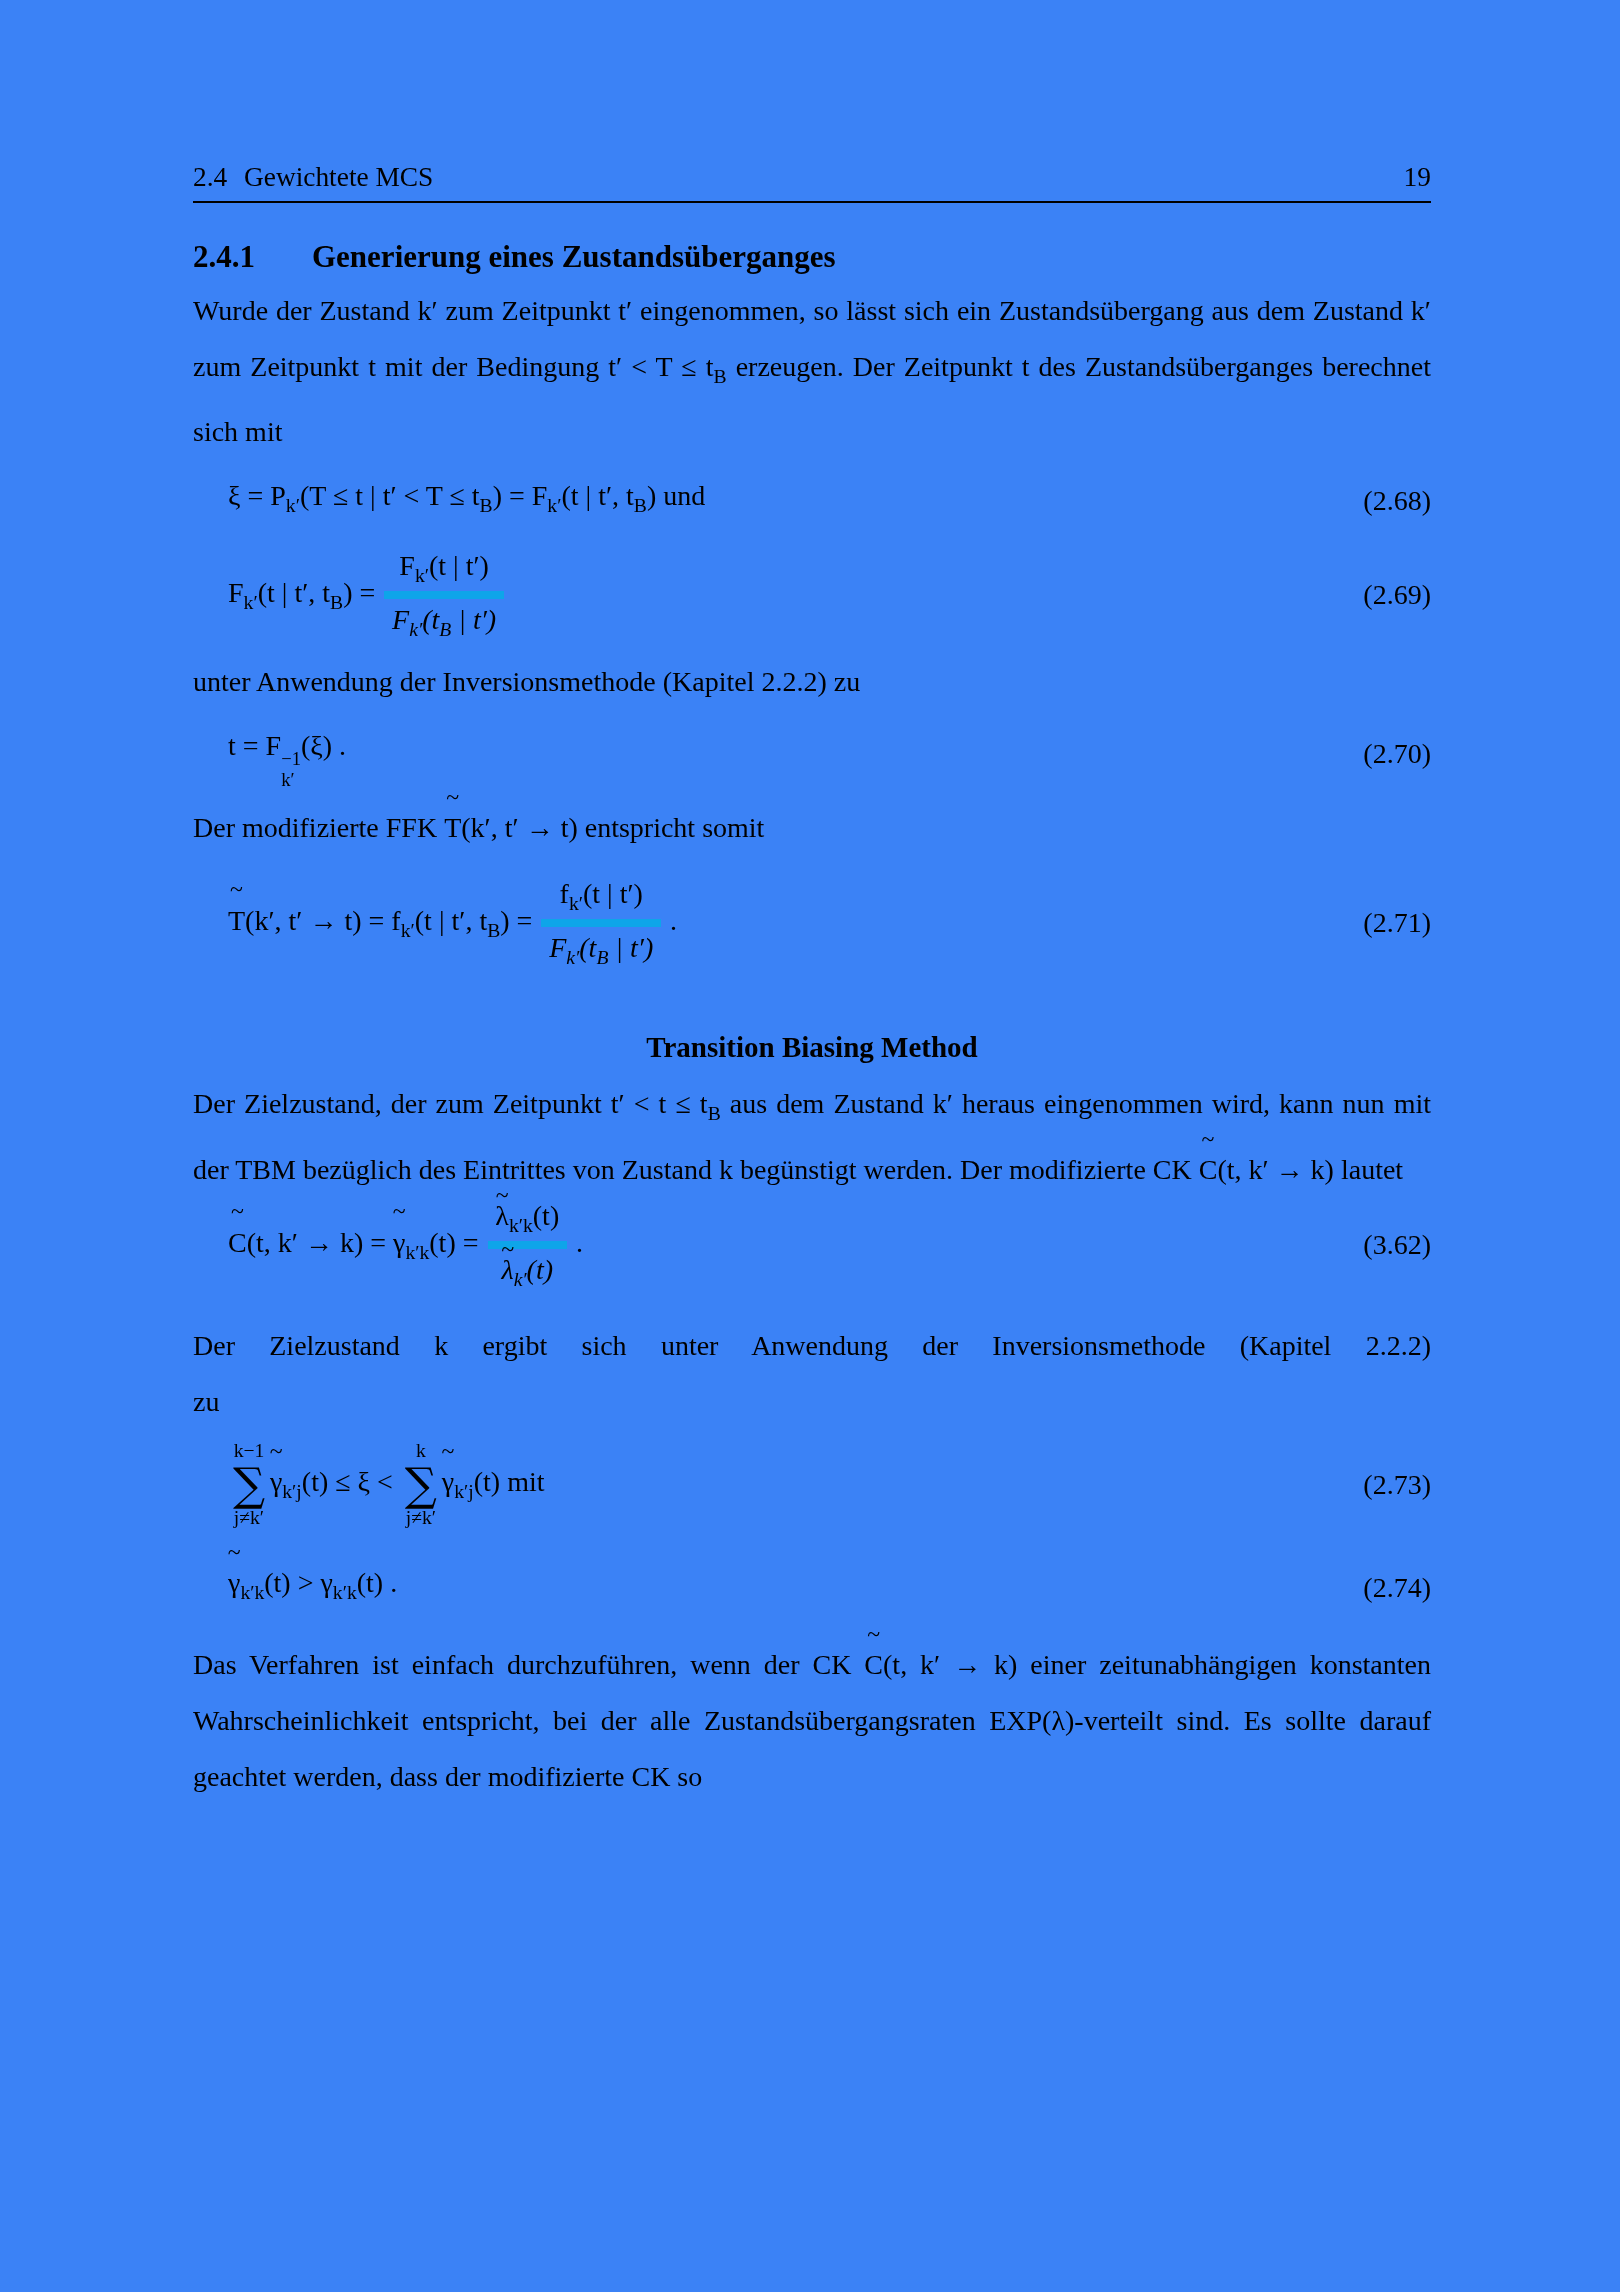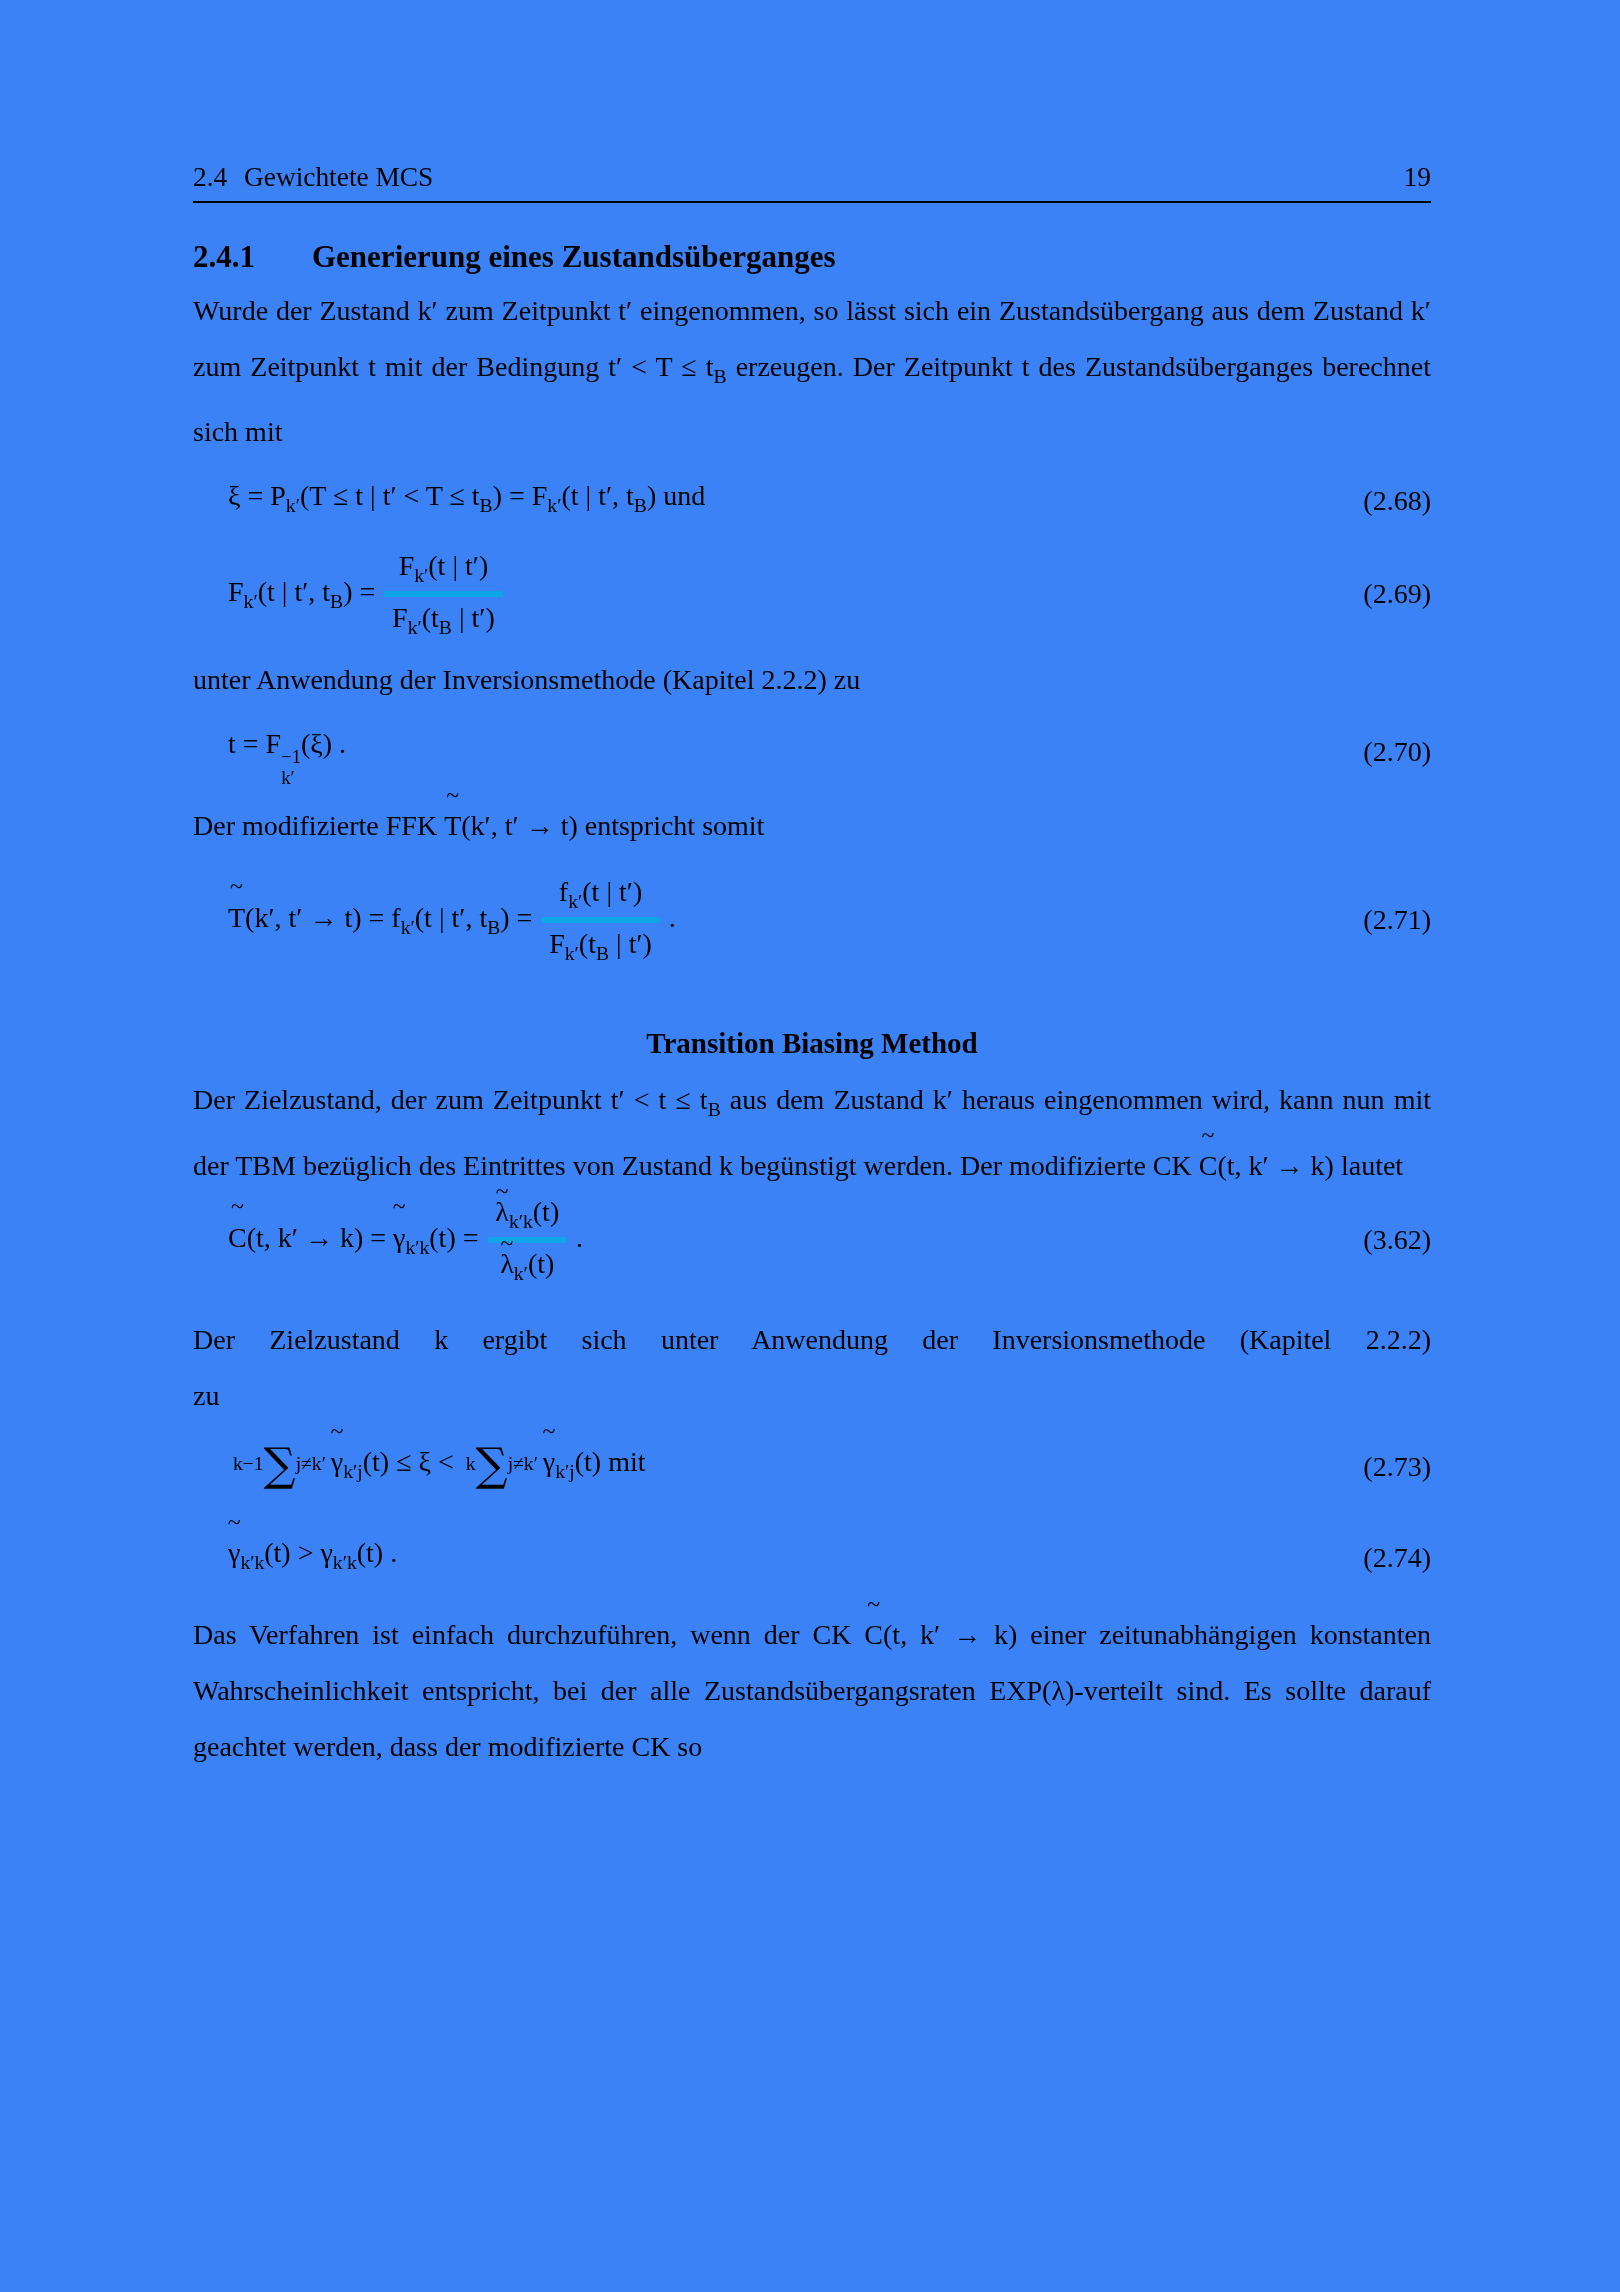--- a/index.html
+++ b/index.html
@@ -46,22 +46,22 @@
   
   .sb{font-size:19.6px;vertical-align:-6.9px;}
   .ss{display:inline-flex;flex-direction:column;align-items:flex-start;
       font-size:18.6px;line-height:1.15;vertical-align:-9.8px;}
   .tld{position:relative;display:inline-block;}
   .tld .mk{position:absolute;top:-0.60em;left:50%;transform:translateX(-50%);
            font-size:0.85em;line-height:1;}
   .frac{display:inline-block;vertical-align:middle;text-align:center;
         line-height:1.3;margin:0 2px;}
   .frac .fnum{display:block;padding:0 7.8px 2.9px;}
-  .frac .fden{display:block;border-top:6px solid #0ea5e9;padding:2.9px 7.8px 0;}
-  .sum{display:inline-flex;align-items:center;
+  .frac .fden{display:block;border-top:8px solid #0ea5e9;padding:2.9px 7.8px 0;font-style:italic;}
+  .sum{display:inline-flex;flex-direction:column;align-items:center;
        vertical-align:middle;line-height:1;margin:0 4.9px;}
   .sum .top,.sum .bot{font-size:19.6px;line-height:1.15;}
   .sum .sg{font-size:45px;line-height:1.0;font-family:"DejaVu Serif",serif;}
 </style>
 </head>
 <body>
 
 <div class="page">
   <div class="content">
 

